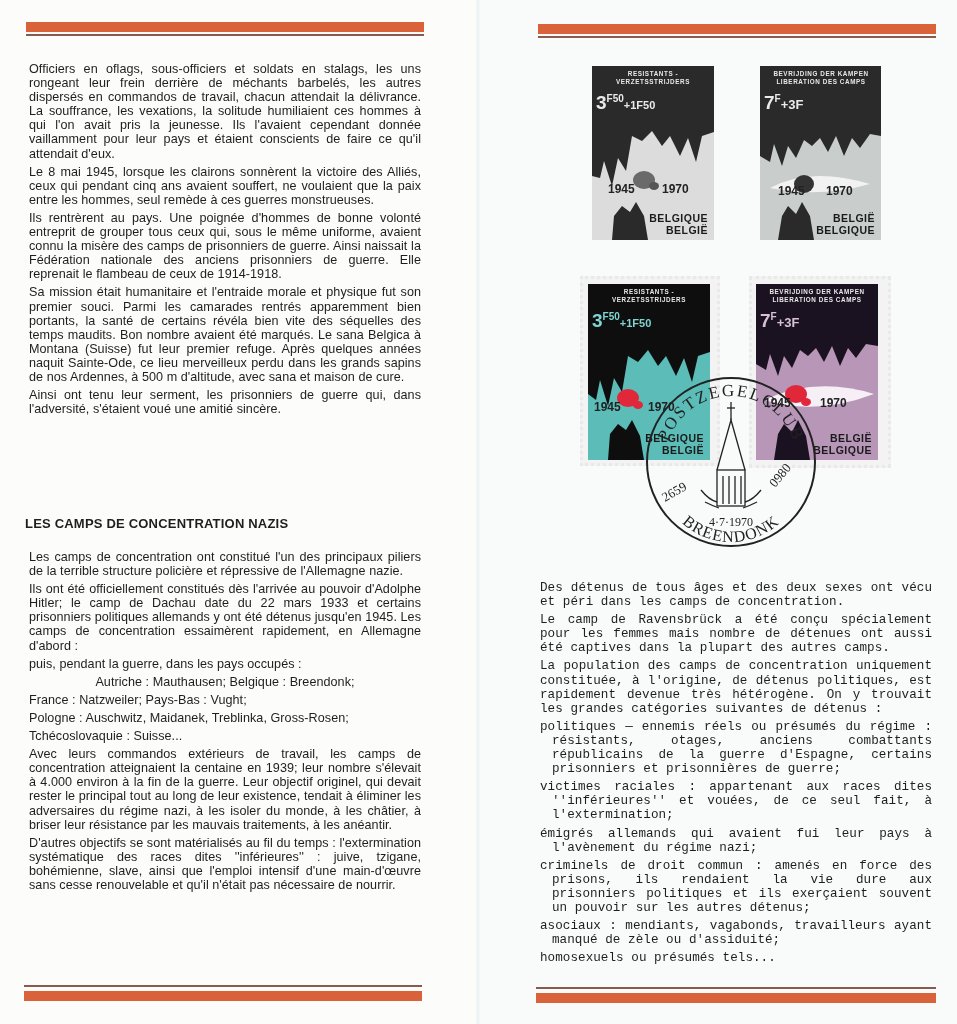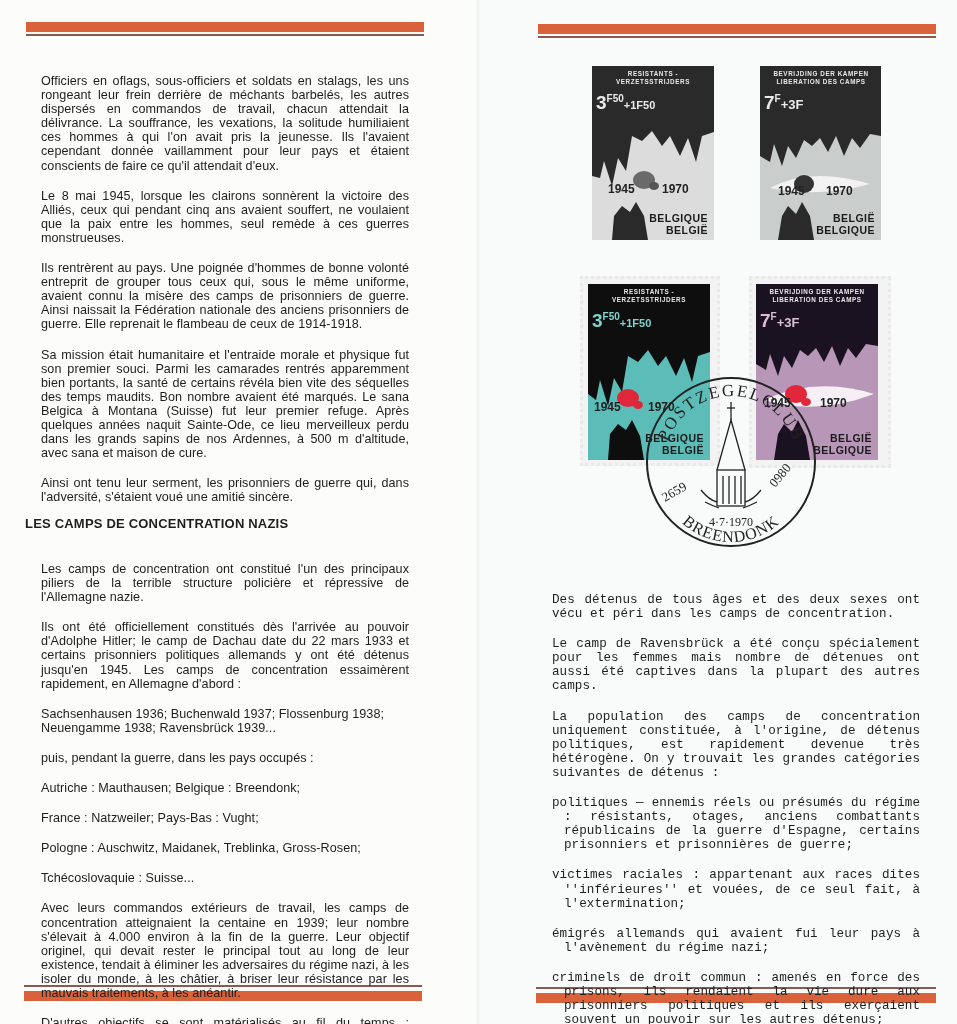--- a/index.html
+++ b/index.html
@@ -10,21 +10,21 @@
     color: #1e1e1e;
   }
   .page-left { position: absolute; left: 0; top: 0; width: 478px; height: 1024px; background: #fcfcfb; }
   .page-right { position: absolute; left: 478px; top: 0; width: 479px; height: 1024px; background: #f9fbfb; }
   .fold { position: absolute; left: 476px; top: 0; width: 4px; height: 1024px; background: linear-gradient(90deg,#f4f6f6,#eef2f2,#f6f8f8); }
 
   .bar { position: absolute; height: 10px; background: #d9623a; }
   .rule { position: absolute; height: 2px; background: #8a5a4f; }
 
   .col { position: absolute; font-size: 12.6px; line-height: 14.1px; text-align: justify; letter-spacing: 0.05px; }
-  .col p { margin: 16px; }
+  .col p { margin: 4px; }
   .col-left { left: 25px; top: 58px; width: 400px; }
   .col-left-2 { left: 25px; top: 546px; width: 400px; }
   .col-right { left: 536px; top: 577px; width: 400px; font-family: Liberation Mono, monospace; }
   .heading { position: absolute; left: 25px; top: 516px; font-weight: bold; font-size: 13px; letter-spacing: 0.2px; }
   .hang { padding-left: 12px; text-indent: -12px; }
 
   .stamp { position: absolute; overflow: hidden; }
   .stamp .hdr { position: absolute; left: 0; right: 0; top: 4px; text-align: center; color: #e8e8e8; font-size: 6.3px; font-weight: bold; letter-spacing: 0.6px; line-height: 8px; }
   .stamp .val { position: absolute; left: 4px; top: 26px; color: #eaeaea; font-size: 19px; font-weight: bold; font-family: "Liberation Sans Narrow","Liberation Sans",sans-serif; }
   .stamp .val sup { font-size: 10px; }
@@ -57,23 +57,22 @@
   <p>Ils rentrèrent au pays. Une poignée d'hommes de bonne volonté entreprit de grouper tous ceux qui, sous le même uniforme, avaient connu la misère des camps de prisonniers de guerre. Ainsi naissait la Fédération nationale des anciens prisonniers de guerre. Elle reprenait le flambeau de ceux de 1914-1918.</p>
   <p>Sa mission était humanitaire et l'entraide morale et physique fut son premier souci. Parmi les camarades rentrés apparemment bien portants, la santé de certains révéla bien vite des séquelles des temps maudits. Bon nombre avaient été marqués. Le sana Belgica à Montana (Suisse) fut leur premier refuge. Après quelques années naquit Sainte-Ode, ce lieu merveilleux perdu dans les grands sapins de nos Ardennes, à 500 m d'altitude, avec sana et maison de cure.</p>
   <p>Ainsi ont tenu leur serment, les prisonniers de guerre qui, dans l'adversité, s'étaient voué une amitié sincère.</p>
 </div>
 
 <div class="heading">LES CAMPS DE CONCENTRATION NAZIS</div>
 
 <div class="col col-left-2">
   <p>Les camps de concentration ont constitué l'un des principaux piliers de la terrible structure policière et répressive de l'Allemagne nazie.</p>
   <p>Ils ont été officiellement constitués dès l'arrivée au pouvoir d'Adolphe Hitler; le camp de Dachau date du 22 mars 1933 et certains prisonniers politiques allemands y ont été détenus jusqu'en 1945. Les camps de concentration essaimèrent rapidement, en Allemagne d'abord :</p>
-  <p style="text-align:left">Sachsenhausen 1936; Buchenwald 1937; Flossenburg 1938; Neuengamme 1938; Ravensbrück 1939...</p>
   <p style="text-align:left">puis, pendant la guerre, dans les pays occupés :</p>
-  <p style="text-align:left">Autriche : Mauthausen; Belgique : Breendonk;</p>
+  <p style="text-align:center">Autriche : Mauthausen; Belgique : Breendonk;</p>
   <p style="text-align:left">France : Natzweiler; Pays-Bas : Vught;</p>
   <p>Pologne : Auschwitz, Maidanek, Treblinka, Gross-Rosen;</p>
   <p style="text-align:left">Tchécoslovaquie : Suisse...</p>
   <p>Avec leurs commandos extérieurs de travail, les camps de concentration atteignaient la centaine en 1939; leur nombre s'élevait à 4.000 environ à la fin de la guerre. Leur objectif originel, qui devait rester le principal tout au long de leur existence, tendait à éliminer les adversaires du régime nazi, à les isoler du monde, à les châtier, à briser leur résistance par les mauvais traitements, à les anéantir.</p>
   <p>D'autres objectifs se sont matérialisés au fil du temps : l'extermination systématique des races dites ''inférieures'' : juive, tzigane, bohémienne, slave, ainsi que l'emploi intensif d'une main-d'œuvre sans cesse renouvelable et qu'il n'était pas nécessaire de nourrir.</p>
 </div>
 
 <div class="stamp" style="left:592px;top:66px;width:122px;height:174px;background:#dcdcdc;">
   <svg width="122" height="174">
     <rect x="0" y="0" width="122" height="60" fill="#2a2a2a"></rect>

